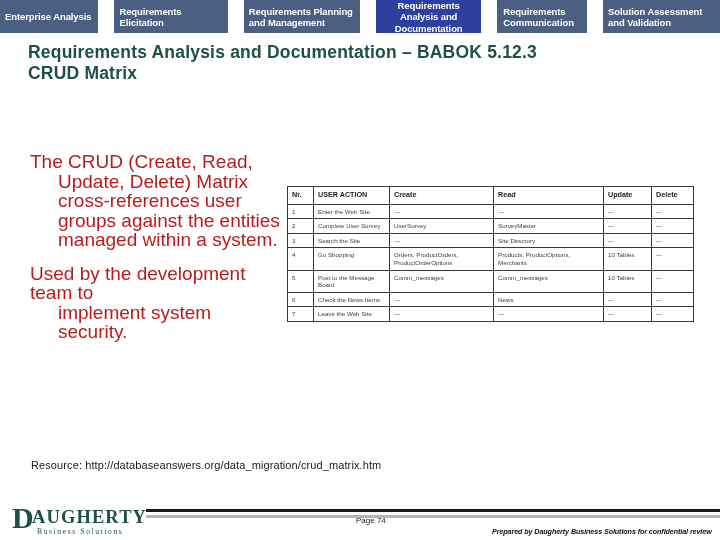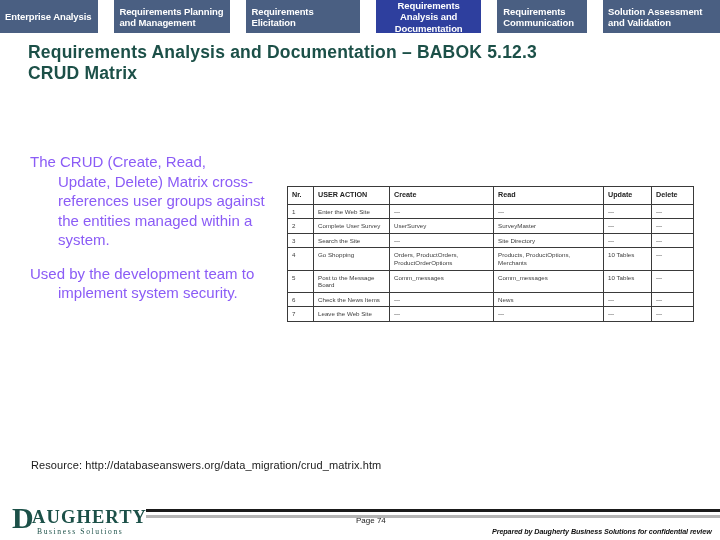--- a/index.html
+++ b/index.html
@@ -62,22 +62,22 @@
     line-height: 21px;
     letter-spacing: 0.2px;
   }
 
   
   #body-text {
     position: absolute;
     left: 30px;
     top: 152px;
     width: 255px;
-    color: #8b5cf6;
-    font-size: 15px;
+    color: #b91c1c;
+    font-size: 19px;
     line-height: 19.5px;
   }
   .para { margin-bottom: 14px; }
   .para .lead { display: block; text-indent: 0; }
   .para .cont { display: block; padding-left: 28px; }
 
   
   #crud-table-wrap {
     position: absolute;
     left: 287px;
@@ -208,25 +208,25 @@
     padding-left: 12px;
   }
 </style>
 </head>
 <body>
 
 <div id="nav-bar">
   <div class="nav-tab nav-w1">
     <span>Enterprise Analysis</span>
   </div>
+  <div class="nav-tab nav-w3">
+    <span>Requirements Elicitation</span>
+  </div>
   <div class="nav-tab nav-w2">
     <span>Requirements Planning and Management</span>
-  </div>
-  <div class="nav-tab nav-w3">
-    <span>Requirements Elicitation</span>
   </div>
   <div class="nav-tab nav-w4 active">
     <span>Requirements Analysis and Documentation</span>
   </div>
   <div class="nav-tab nav-w5">
     <span>Requirements Communication</span>
   </div>
   <div class="nav-tab nav-w6">
     <span>Solution Assessment and Validation</span>
   </div>

